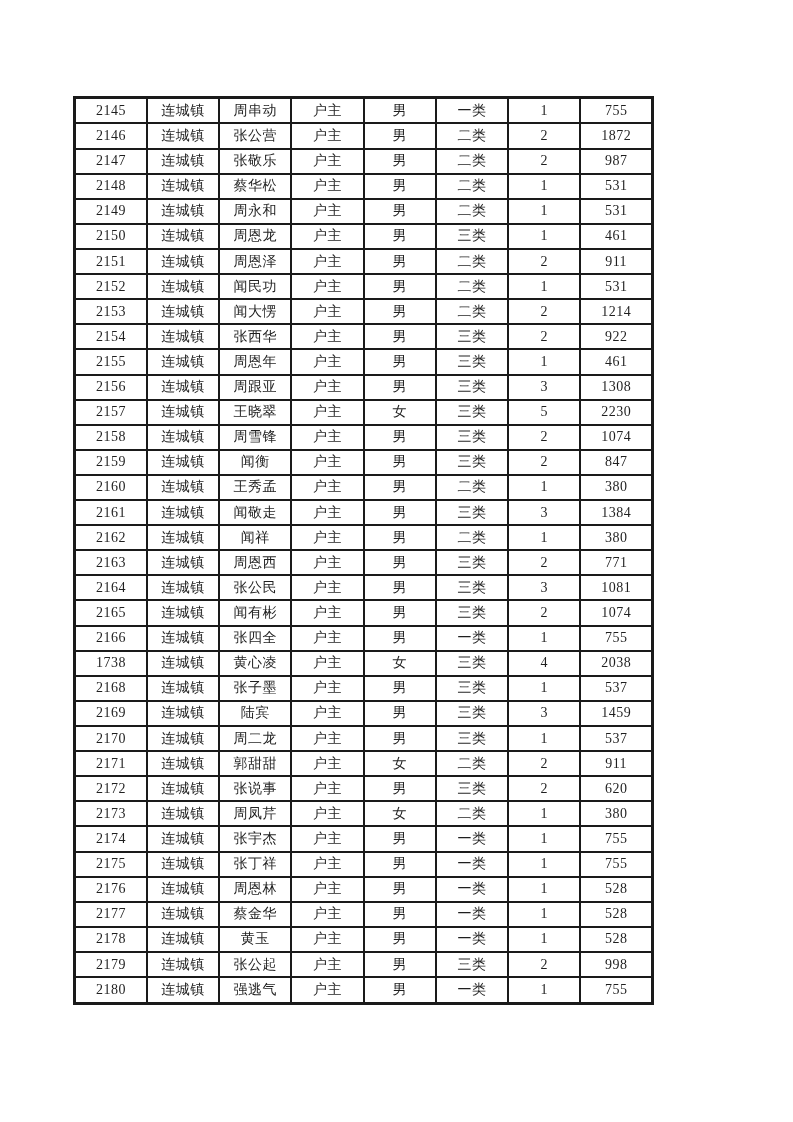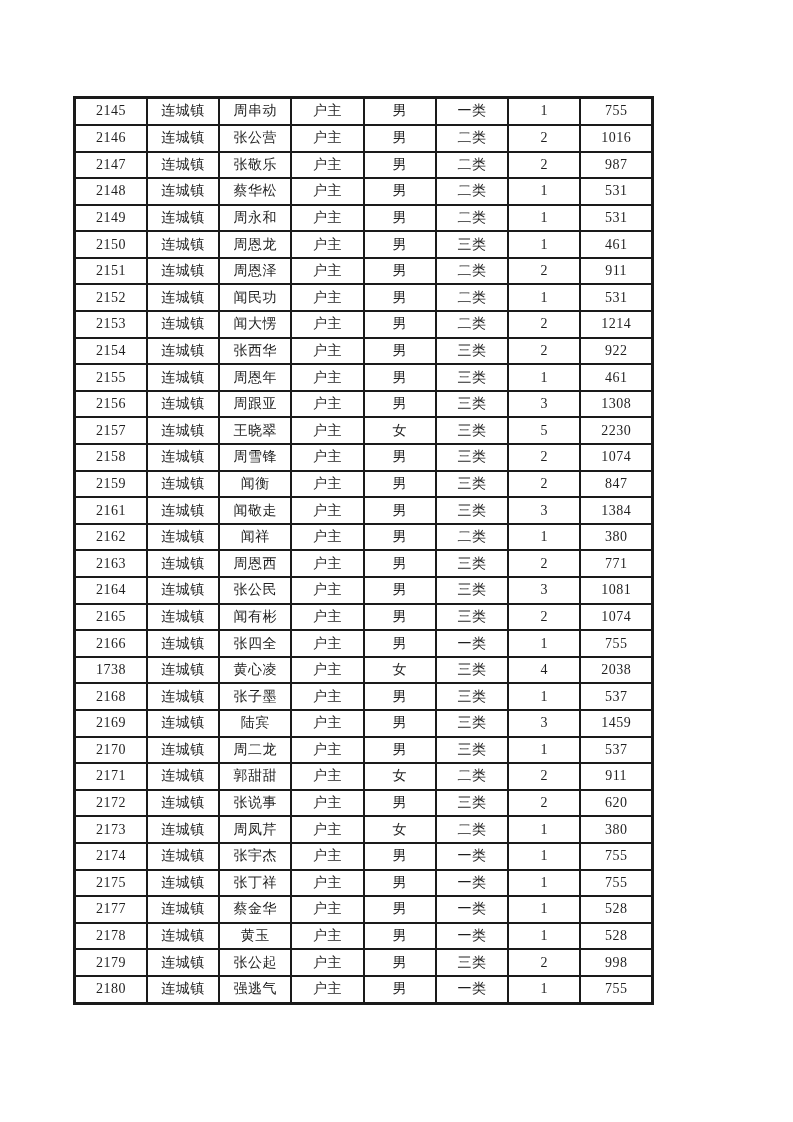--- a/index.html
+++ b/index.html
@@ -65,21 +65,21 @@
           <td>755</td>
         </tr>
         <tr>
           <td>2146</td>
           <td>连城镇</td>
           <td>张公营</td>
           <td>户主</td>
           <td>男</td>
           <td>二类</td>
           <td>2</td>
-          <td>1016</td>
+          <td>1872</td>
         </tr>
         <tr>
           <td>2147</td>
           <td>连城镇</td>
           <td>张敬乐</td>
           <td>户主</td>
           <td>男</td>
           <td>二类</td>
           <td>2</td>
           <td>987</td>
@@ -198,20 +198,30 @@
           <td>2159</td>
           <td>连城镇</td>
           <td>闻衡</td>
           <td>户主</td>
           <td>男</td>
           <td>三类</td>
           <td>2</td>
           <td>847</td>
         </tr>
         <tr>
+          <td>2160</td>
+          <td>连城镇</td>
+          <td>王秀孟</td>
+          <td>户主</td>
+          <td>男</td>
+          <td>二类</td>
+          <td>1</td>
+          <td>380</td>
+        </tr>
+        <tr>
           <td>2161</td>
           <td>连城镇</td>
           <td>闻敬走</td>
           <td>户主</td>
           <td>男</td>
           <td>三类</td>
           <td>3</td>
           <td>1384</td>
         </tr>
         <tr>
@@ -346,20 +356,30 @@
         </tr>
         <tr>
           <td>2175</td>
           <td>连城镇</td>
           <td>张丁祥</td>
           <td>户主</td>
           <td>男</td>
           <td>一类</td>
           <td>1</td>
           <td>755</td>
+        </tr>
+        <tr>
+          <td>2176</td>
+          <td>连城镇</td>
+          <td>周恩林</td>
+          <td>户主</td>
+          <td>男</td>
+          <td>一类</td>
+          <td>1</td>
+          <td>528</td>
         </tr>
         <tr>
           <td>2177</td>
           <td>连城镇</td>
           <td>蔡金华</td>
           <td>户主</td>
           <td>男</td>
           <td>一类</td>
           <td>1</td>
           <td>528</td>

